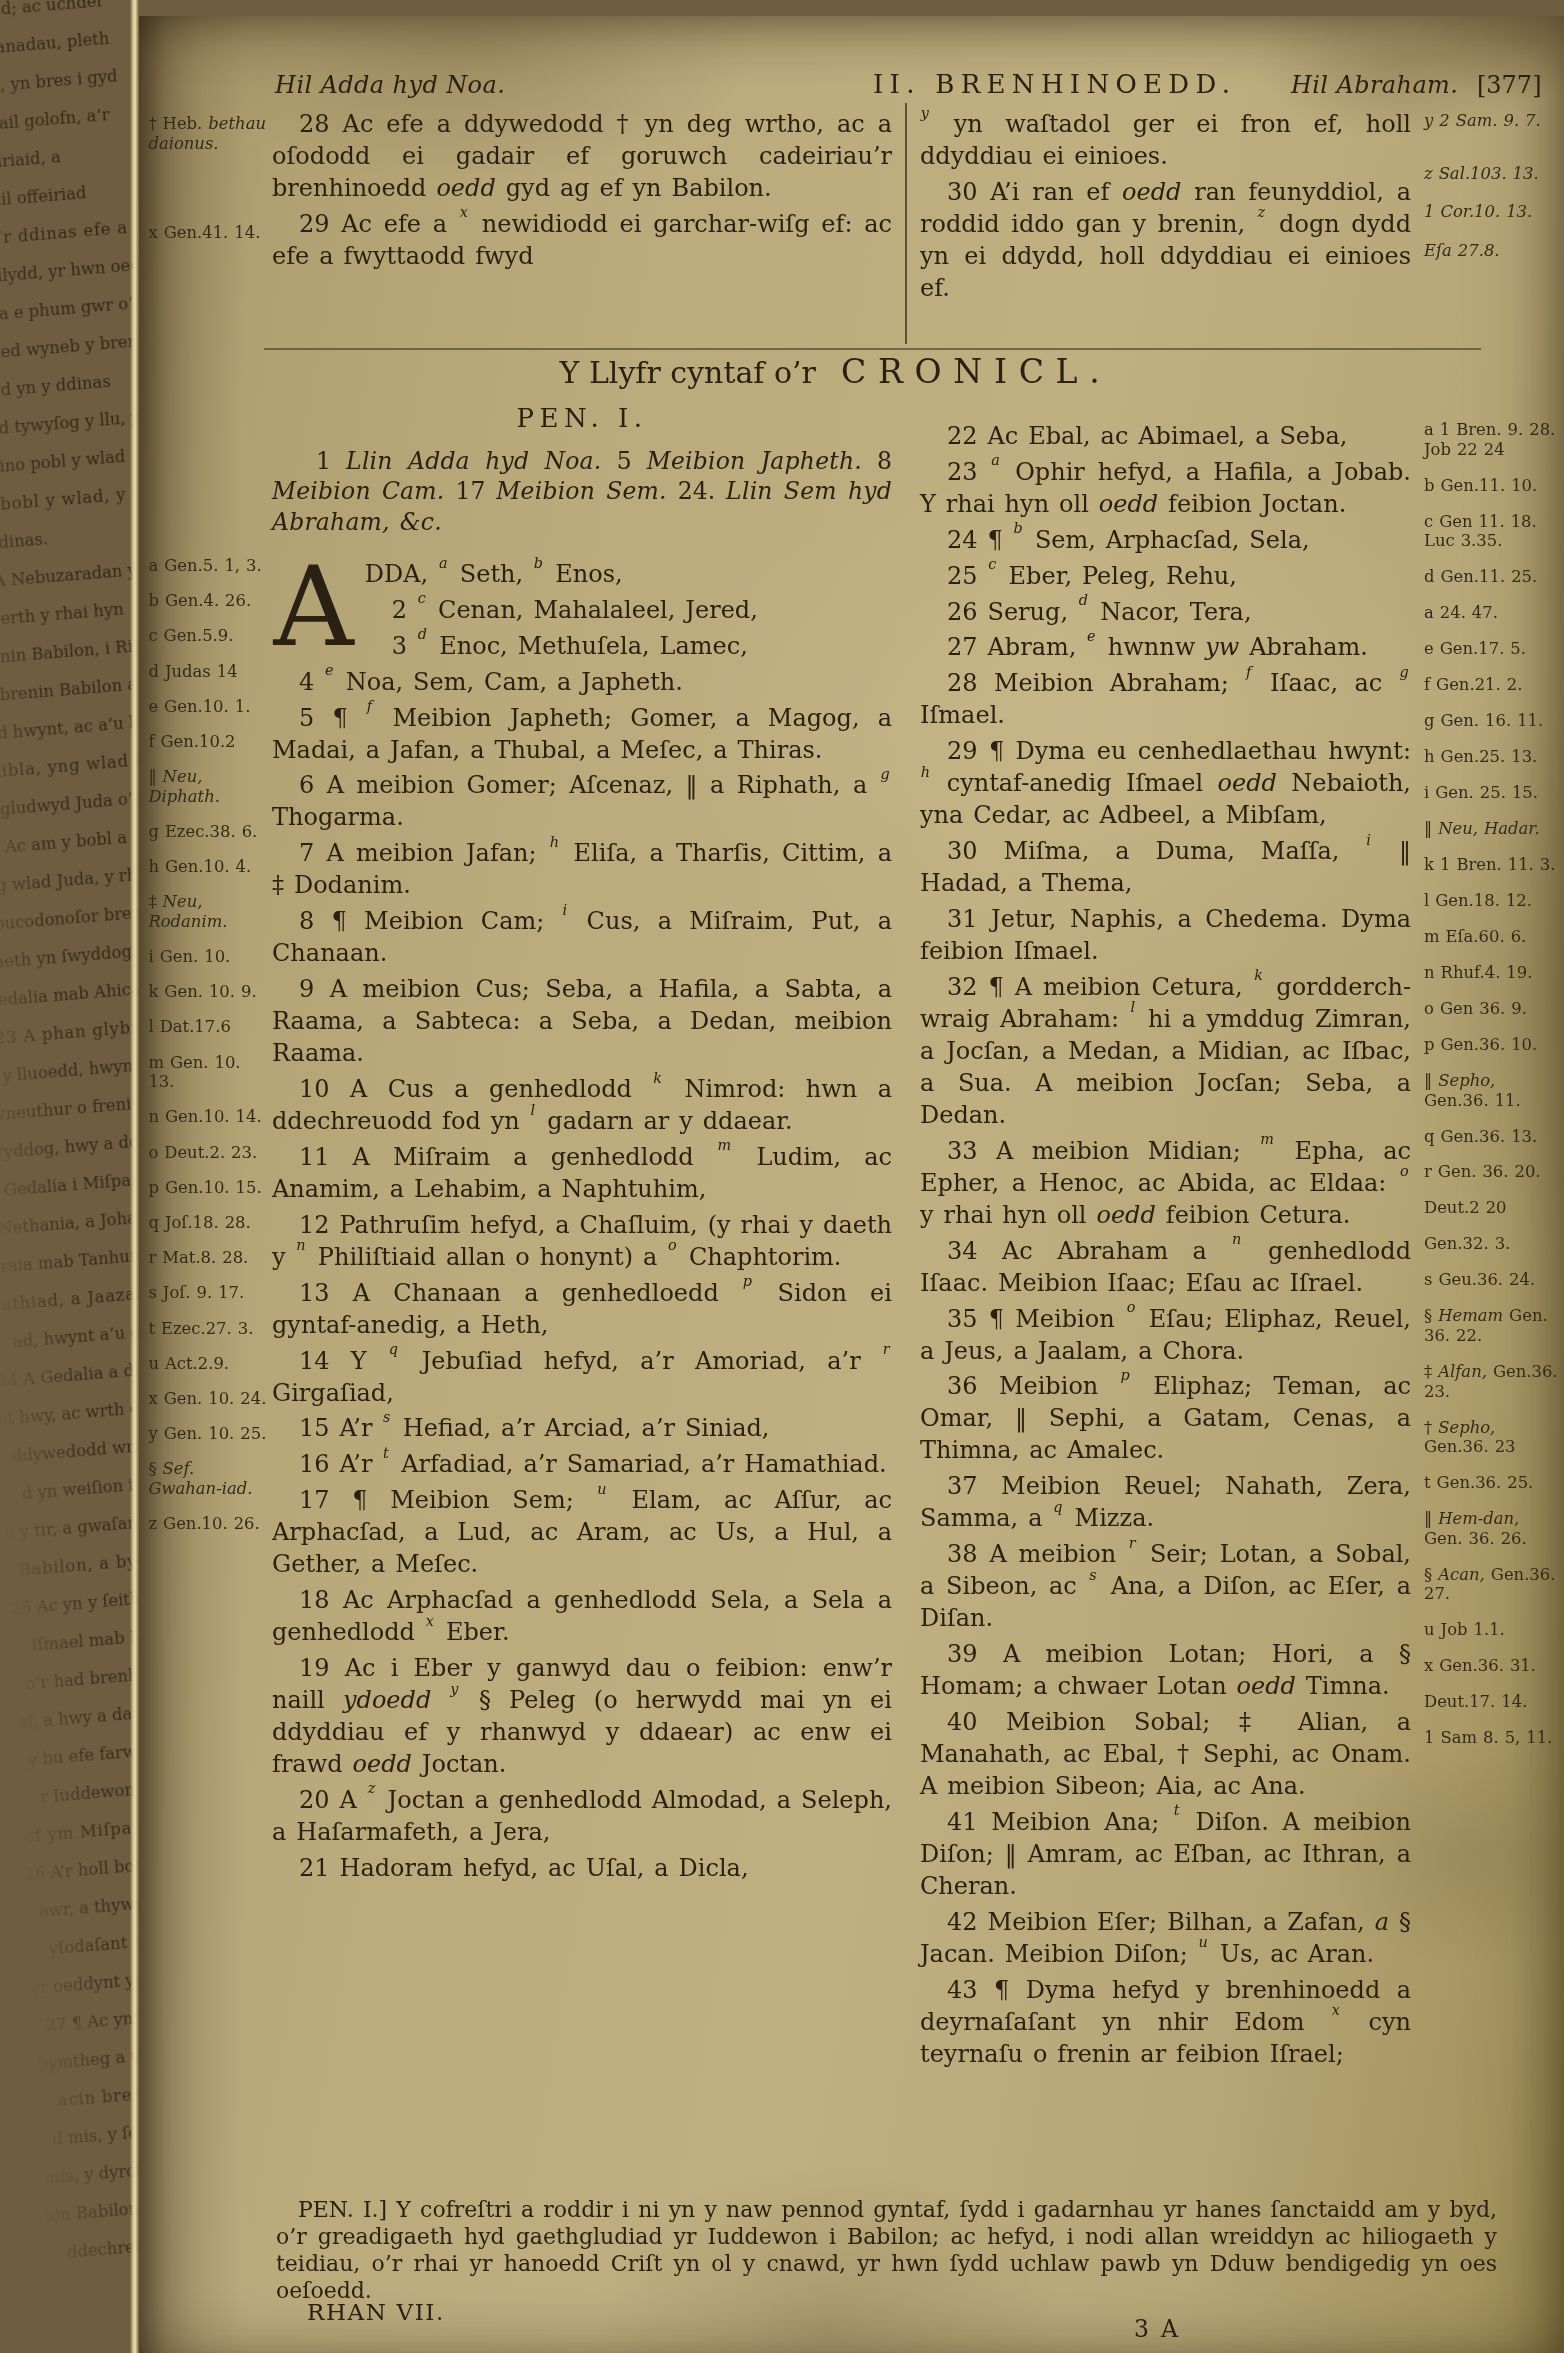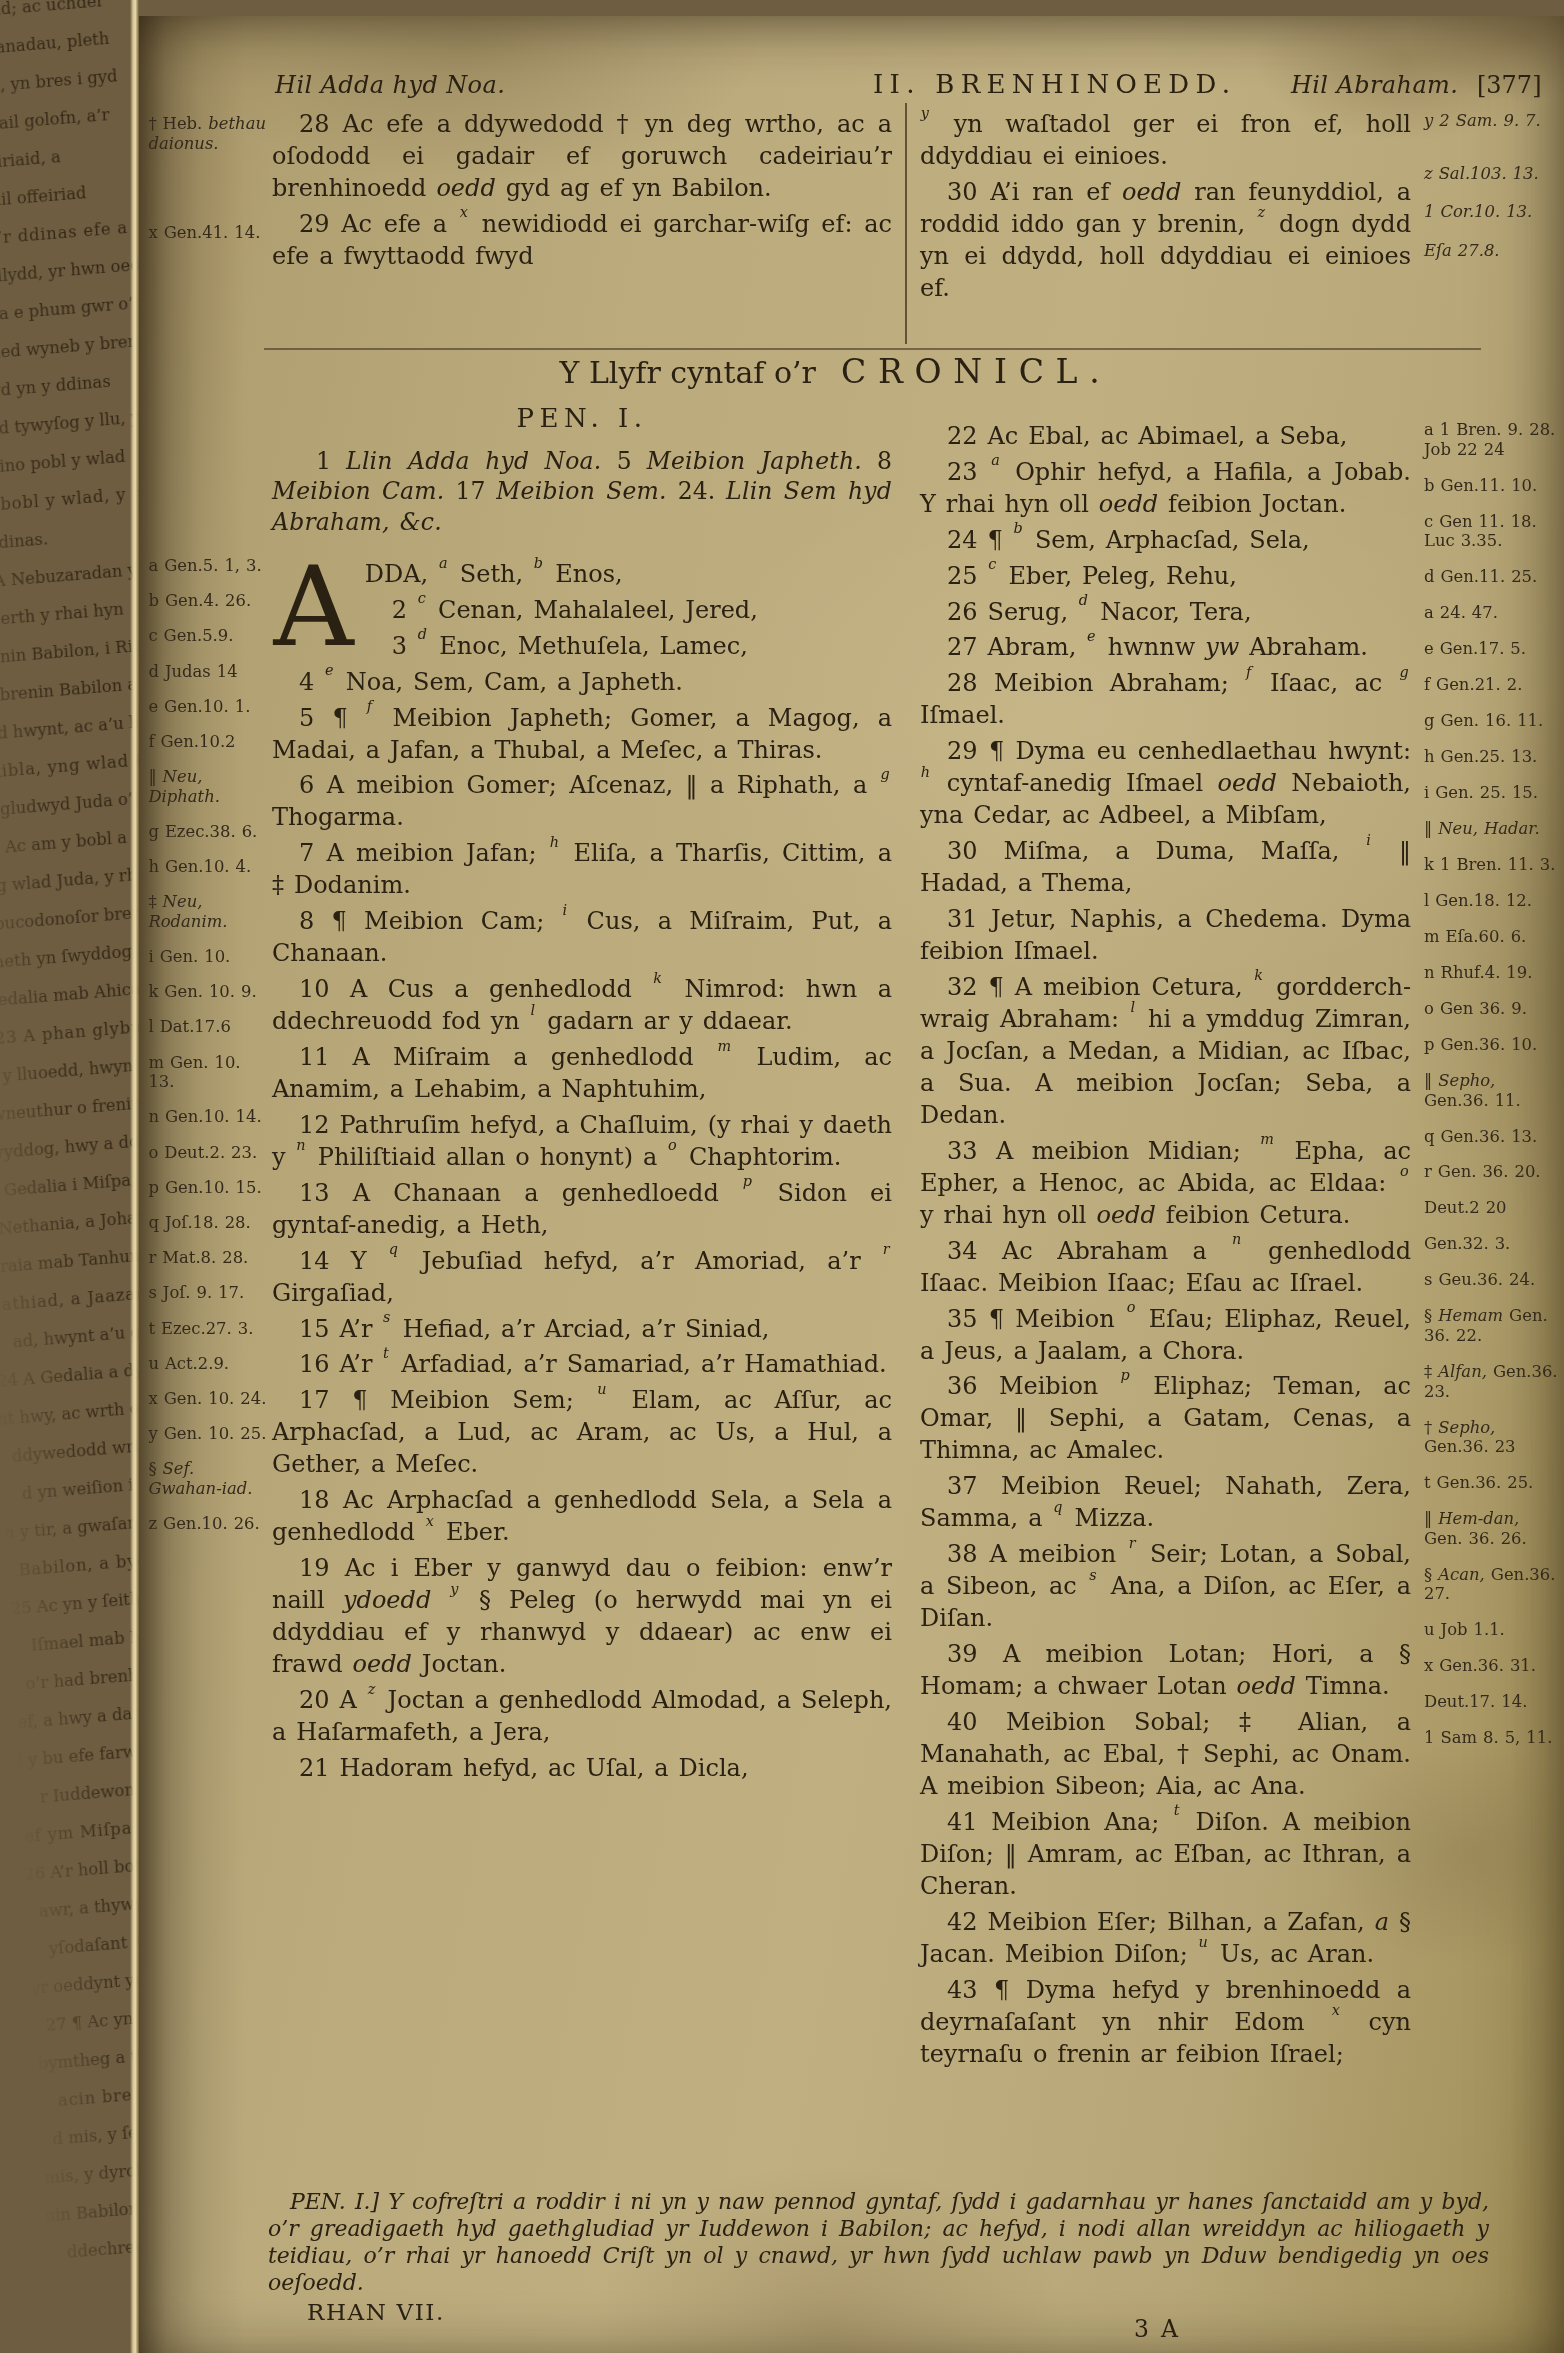--- a/index.html
+++ b/index.html
@@ -122,22 +122,22 @@
   .summary i{letter-spacing:0.2px;}
   .verses-block{position:relative;}
   .dropcap{
     float:left;font-size:111px;line-height:88px;margin:4.7px 11px 0 1.6px;
     color:#2a2113;
   }
   .vlist p.verse:first-child{text-indent:0;}
 
   
   .footnote{
-    position:absolute;top:2164px;left:121px;width:1221px;margin:8px;
-    font-size:22px;line-height:27px;text-align:justify;text-indent:22px;word-spacing:1.6px;font-style:italic;
+    position:absolute;top:2164px;left:121px;width:1221px;margin:16px;
+    font-size:22px;line-height:27px;text-align:justify;text-indent:22px;word-spacing:1.6px;
   }
   .part{position:absolute;top:2283px;left:168px;font-size:23px;letter-spacing:1.6px;}
   .sig{position:absolute;top:2299px;left:995px;font-size:23.5px;letter-spacing:2.3px;}
 </style>
 </head>
 <body>
 
 <div class="book">
 
   <div class="spine">
@@ -284,20 +284,21 @@
           <span class="dropcap">A</span>
           <div class="vlist col">
               <p class="verse">DDA, <sup>a</sup> Seth, <sup>b</sup> Enos,</p>
               <p class="verse">2 <sup>c</sup> Cenan, Mahalaleel, Jered,</p>
               <p class="verse">3 <sup>d</sup> Enoc, Methuſela, Lamec,</p>
               <p class="verse">4 <sup>e</sup> Noa, Sem, Cam, a Japheth.</p>
               <p class="verse">5 ¶ <sup>f</sup> Meibion Japheth; Gomer, a Magog, a Madai, a Jafan, a Thubal, a Meſec, a Thiras.</p>
               <p class="verse">6 A meibion Gomer; Aſcenaz, ‖ a Riphath, a <sup>g</sup> Thogarma.</p>
               <p class="verse">7 A meibion Jafan; <sup>h</sup> Eliſa, a Tharſis, Cittim, a ‡ Dodanim.</p>
               <p class="verse">8 ¶ Meibion Cam; <sup>i</sup> Cus, a Miſraim, Put, a Chanaan.</p>
+              <p class="verse">9 A meibion Cus; Seba, a Hafila, a Sabta, a Raama, a Sabteca: a Seba, a Dedan, meibion Raama.</p>
               <p class="verse">10 A Cus a genhedlodd <sup>k</sup> Nimrod: hwn a ddechreuodd fod yn <sup>l</sup> gadarn ar y ddaear.</p>
               <p class="verse">11 A Miſraim a genhedlodd <sup>m</sup> Ludim, ac Anamim, a Lehabim, a Naphtuhim,</p>
               <p class="verse">12 Pathruſim hefyd, a Chaſluim, (y rhai y daeth y <sup>n</sup> Philiſtiaid allan o honynt) a <sup>o</sup> Chaphtorim.</p>
               <p class="verse">13 A Chanaan a genhedloedd <sup>p</sup> Sidon ei gyntaf-anedig, a Heth,</p>
               <p class="verse">14 Y <sup>q</sup> Jebuſiad hefyd, a’r Amoriad, a’r <sup>r</sup> Girgaſiad,</p>
               <p class="verse">15 A’r <sup>s</sup> Hefiad, a’r Arciad, a’r Siniad,</p>
               <p class="verse">16 A’r <sup>t</sup> Arfadiad, a’r Samariad, a’r Hamathiad.</p>
               <p class="verse">17 ¶ Meibion Sem; <sup>u</sup> Elam, ac Aſſur, ac Arphacſad, a Lud, ac Aram, ac Us, a Hul, a Gether, a Meſec.</p>
               <p class="verse">18 Ac Arphacſad a genhedlodd Sela, a Sela a genhedlodd <sup>x</sup> Eber.</p>
               <p class="verse">19 Ac i Eber y ganwyd dau o feibion: enw’r naill <i>ydoedd</i> <sup>y</sup> § Peleg (o herwydd mai yn ei ddyddiau ef y rhanwyd y ddaear) ac enw ei frawd <i>oedd</i> Joctan.</p>

